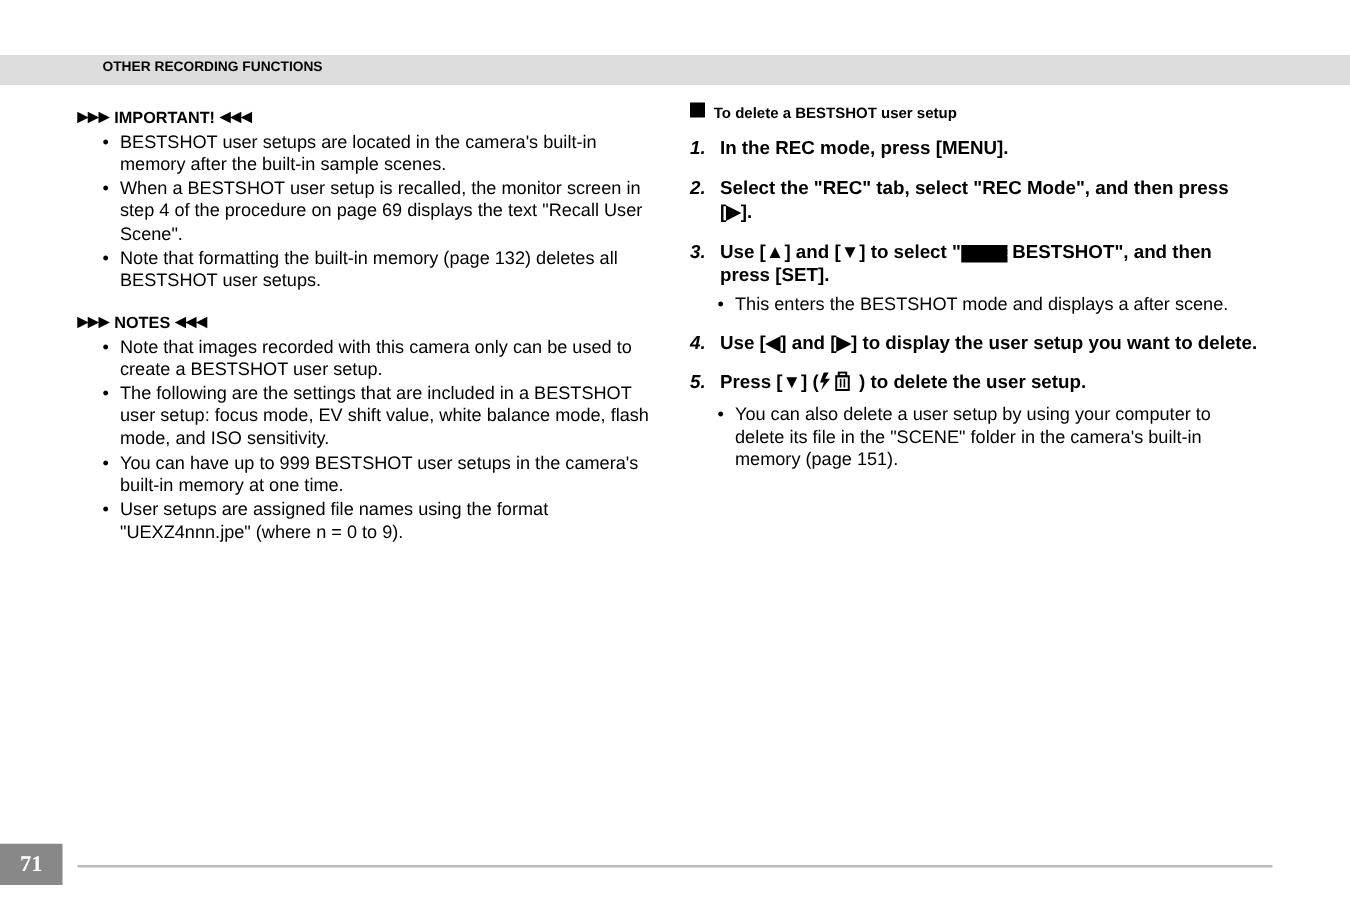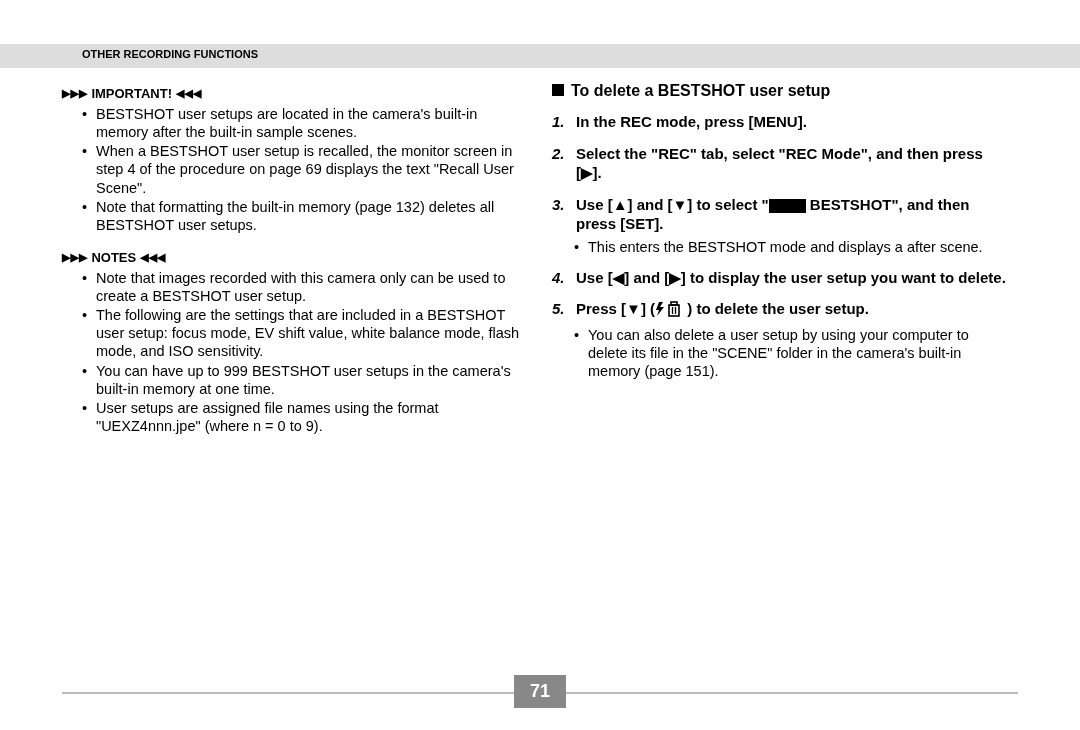--- a/index.html
+++ b/index.html
@@ -70,21 +70,21 @@
       line-height: 1.25;
       margin-bottom: 1px;
       position: relative;
     }
     .bullet-list li::before {
       content: "•";
       position: absolute;
       left: -14px;
     }
     .sq-heading {
-      font-size: 16px;
+      font-size: 12px;
       font-weight: bold;
       margin-bottom: 12px;
     }
     .sq {
       display: inline-block;
       width: 12px;
       height: 12px;
       background: #000;
       margin-right: 7px;
       position: relative;
@@ -139,21 +139,21 @@
     .icon-pair {
       display: inline-block;
       vertical-align: -3px;
     }
     .icon-pair svg { display: inline; }
     .footer {
       position: absolute;
       bottom: 22px;
       left: 0;
       width: 100%;
-      text-align: center;
+      font-family: Liberation Serif, serif;
     }
     .footer-line {
       position: absolute;
       left: 62px;
       right: 62px;
       top: 17px;
       border-top: 2px solid #bbb;
     }
     .page-num-box {
       display: inline-block;

